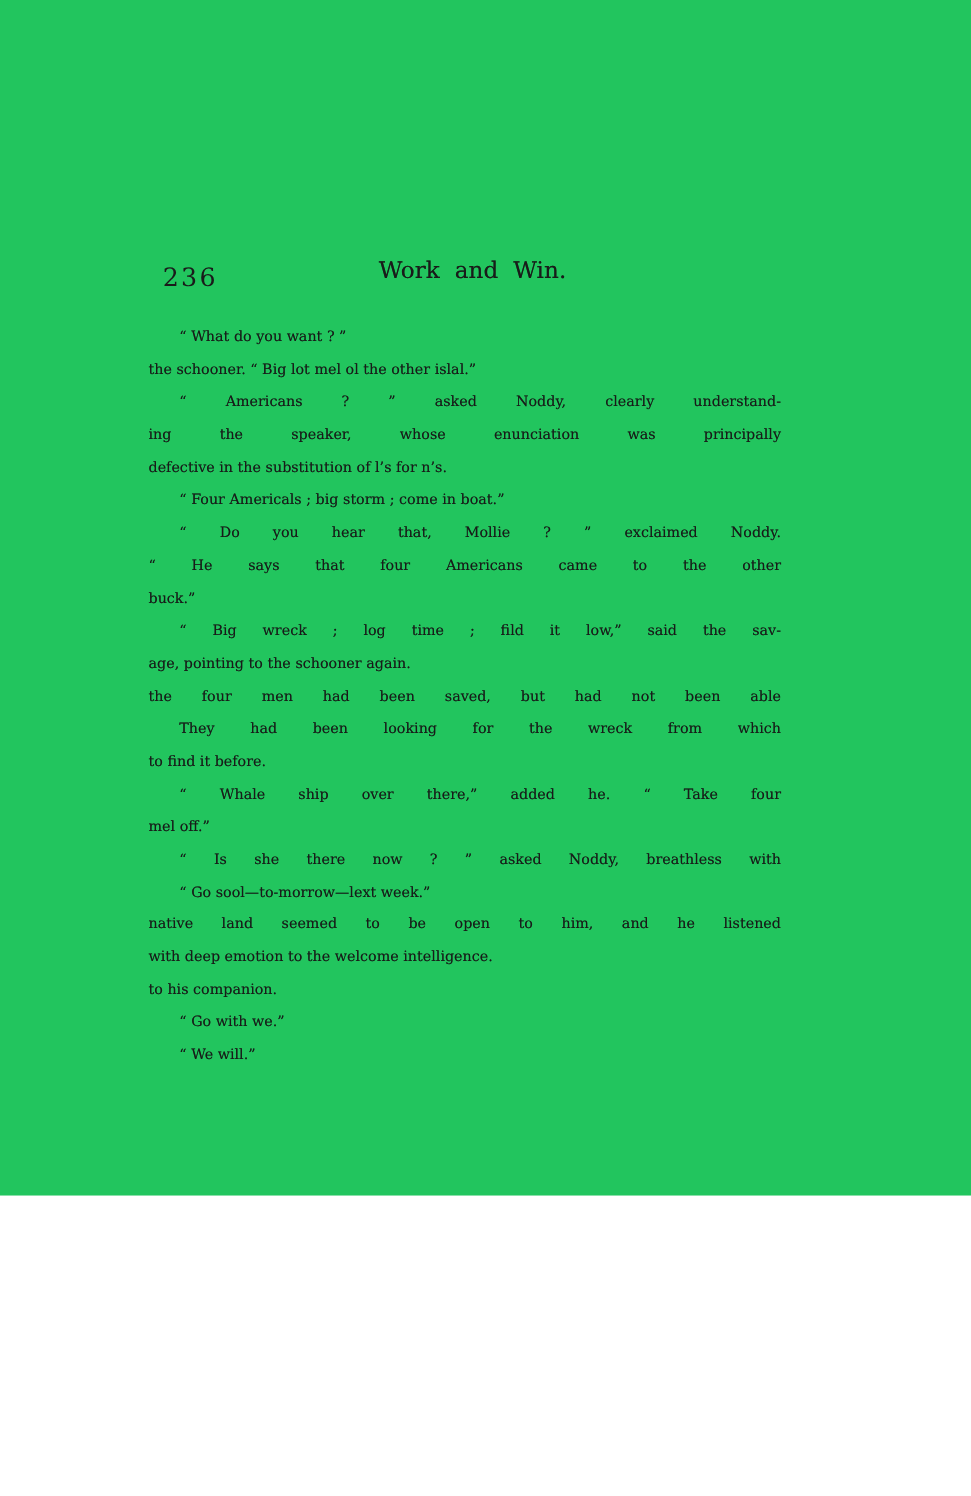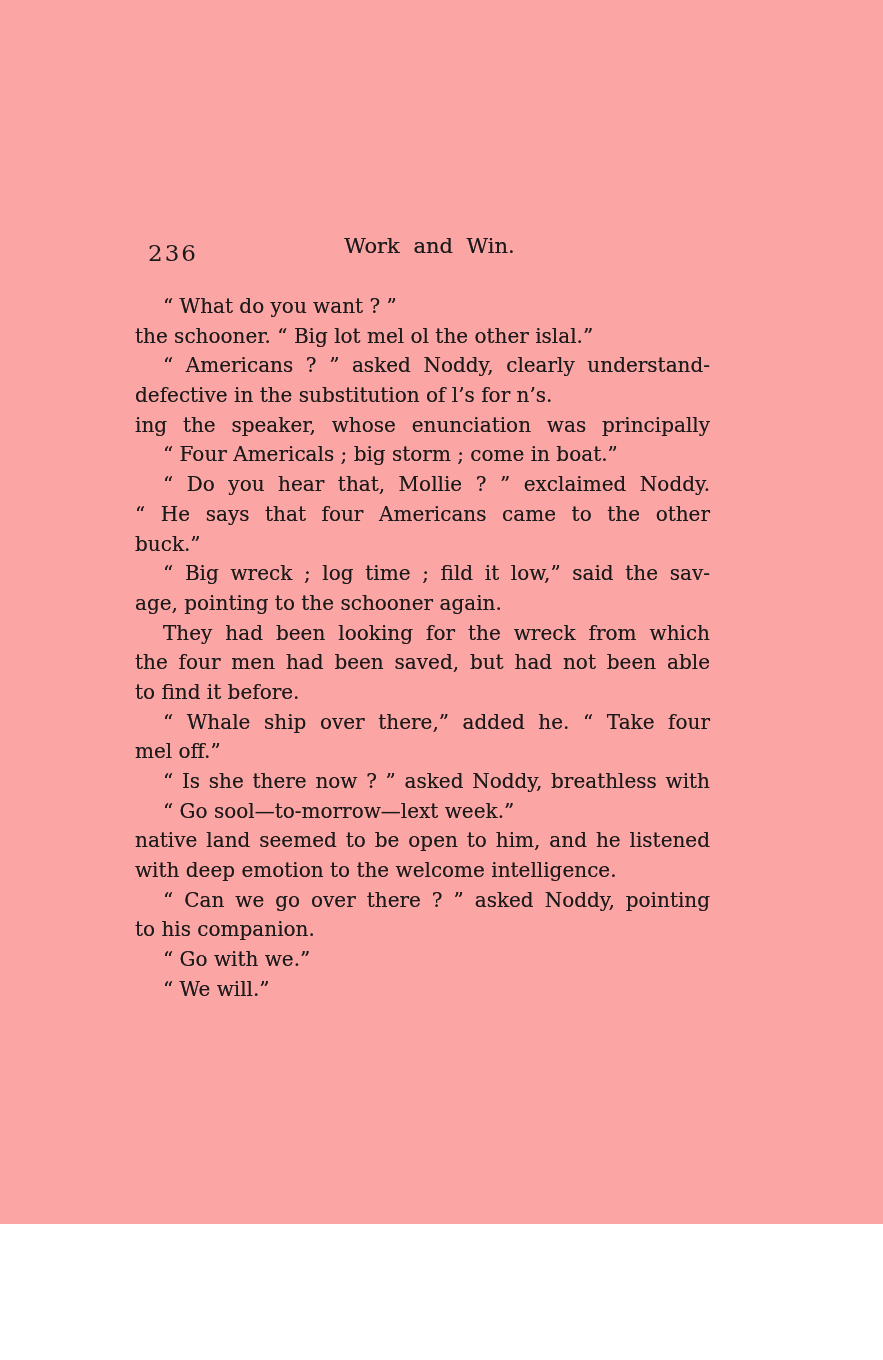--- a/index.html
+++ b/index.html
@@ -3,22 +3,22 @@
 <meta charset="utf-8">
 <style>
   html, body {
     margin: 0;
     padding: 0;
     background: #ffffff;
   }
   .page {
     position: relative;
     width: 883px;
-    height: 1224px;
-    background: #fca5a5;
+    height: 1087px;
+    background: #22c55e;
     overflow: hidden;
     font-family: "DejaVu Serif", serif;
     color: #1a1a1a;
   }
   .header {
     position: absolute;
     left: 135px;
     top: 234px;
     width: 575px;
     height: 40px;
@@ -36,21 +36,21 @@
     font-size: 21px;
     word-spacing: 7px;
     text-indent: 14px;
     text-shadow: 0 0 0.5px rgba(0,0,0,0.55);
   }
   .body-text {
     position: absolute;
     left: 135px;
     top: 292px;
     width: 575px;
-    font-size: 20px;
+    font-size: 13px;
     text-shadow: 0 0 0.5px rgba(0,0,0,0.5);
   }
   .line {
     height: 29.7px;
     line-height: 29.7px;
     white-space: nowrap;
     text-align: justify;
     text-align-last: justify;
   }
   .line.indent { padding-left: 28px; }
@@ -61,35 +61,34 @@
 
 <div class="page">
   <div class="header">
     <span class="pagenum">236</span>
     <span class="running-title">Work and Win.</span>
   </div>
   <div class="body-text">
       <div class="line indent end">“ What do you want ? ”</div>
       <div class="line end">the schooner.  “ Big lot mel ol the other islal.”</div>
       <div class="line indent">“ Americans ? ” asked Noddy, clearly understand-</div>
+      <div class="line">ing the speaker, whose enunciation was principally</div>
       <div class="line end">defective in the substitution of l’s for n’s.</div>
-      <div class="line">ing the speaker, whose enunciation was principally</div>
       <div class="line indent end">“ Four Americals ; big storm ; come in boat.”</div>
       <div class="line indent">“ Do you hear that, Mollie ? ” exclaimed Noddy.</div>
       <div class="line">“ He says that four Americans came to the other</div>
       <div class="line end">buck.”</div>
       <div class="line indent">“ Big wreck ; log time ; fild it low,” said the sav-</div>
       <div class="line end">age, pointing to the schooner again.</div>
+      <div class="line">the four men had been saved, but had not been able</div>
       <div class="line indent">They had been looking for the wreck from which</div>
-      <div class="line">the four men had been saved, but had not been able</div>
       <div class="line end">to find it before.</div>
       <div class="line indent">“ Whale ship over there,” added he.  “ Take four</div>
       <div class="line end">mel off.”</div>
       <div class="line indent">“ Is she there now ? ” asked Noddy, breathless with</div>
       <div class="line indent end">“ Go sool—to-morrow—lext week.”</div>
       <div class="line">native land seemed to be open to him, and he listened</div>
       <div class="line end">with deep emotion to the welcome intelligence.</div>
-      <div class="line indent">“ Can we go over there ? ” asked Noddy, pointing</div>
       <div class="line end">to his companion.</div>
       <div class="line indent end">“ Go with we.”</div>
       <div class="line indent end">“ We will.”</div>
     </div>
 </div>
 
 </body></html>

